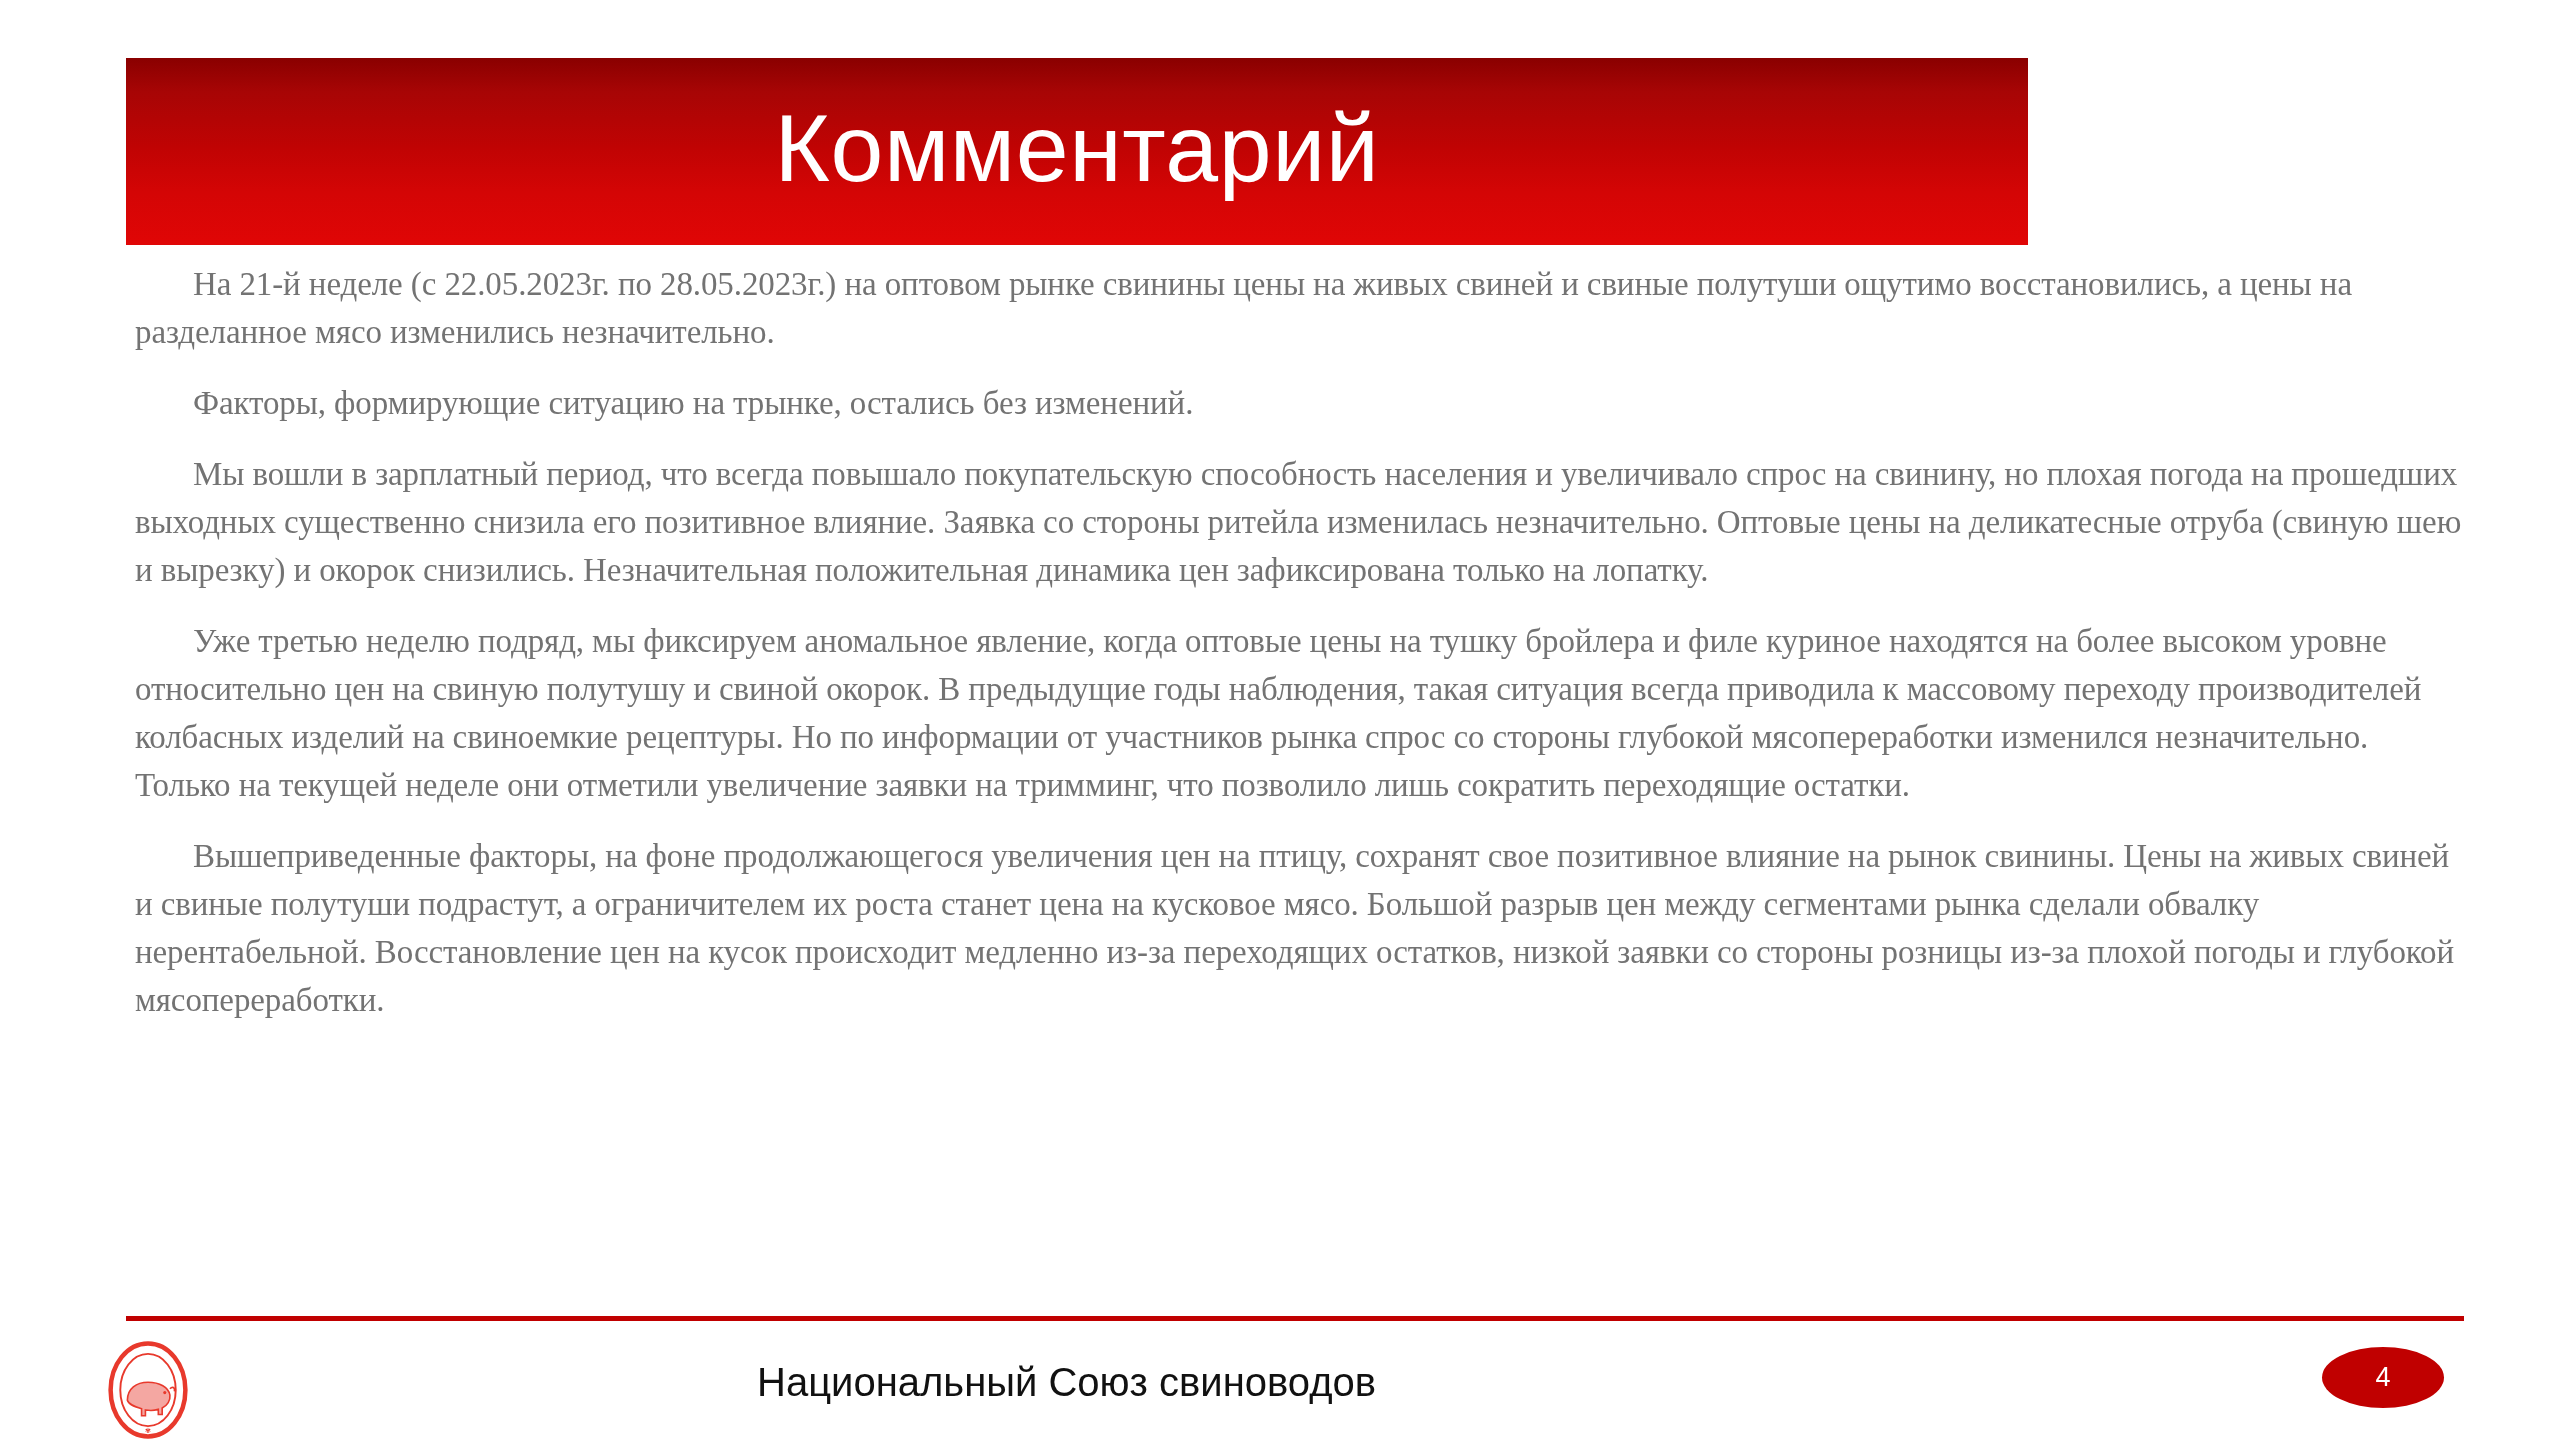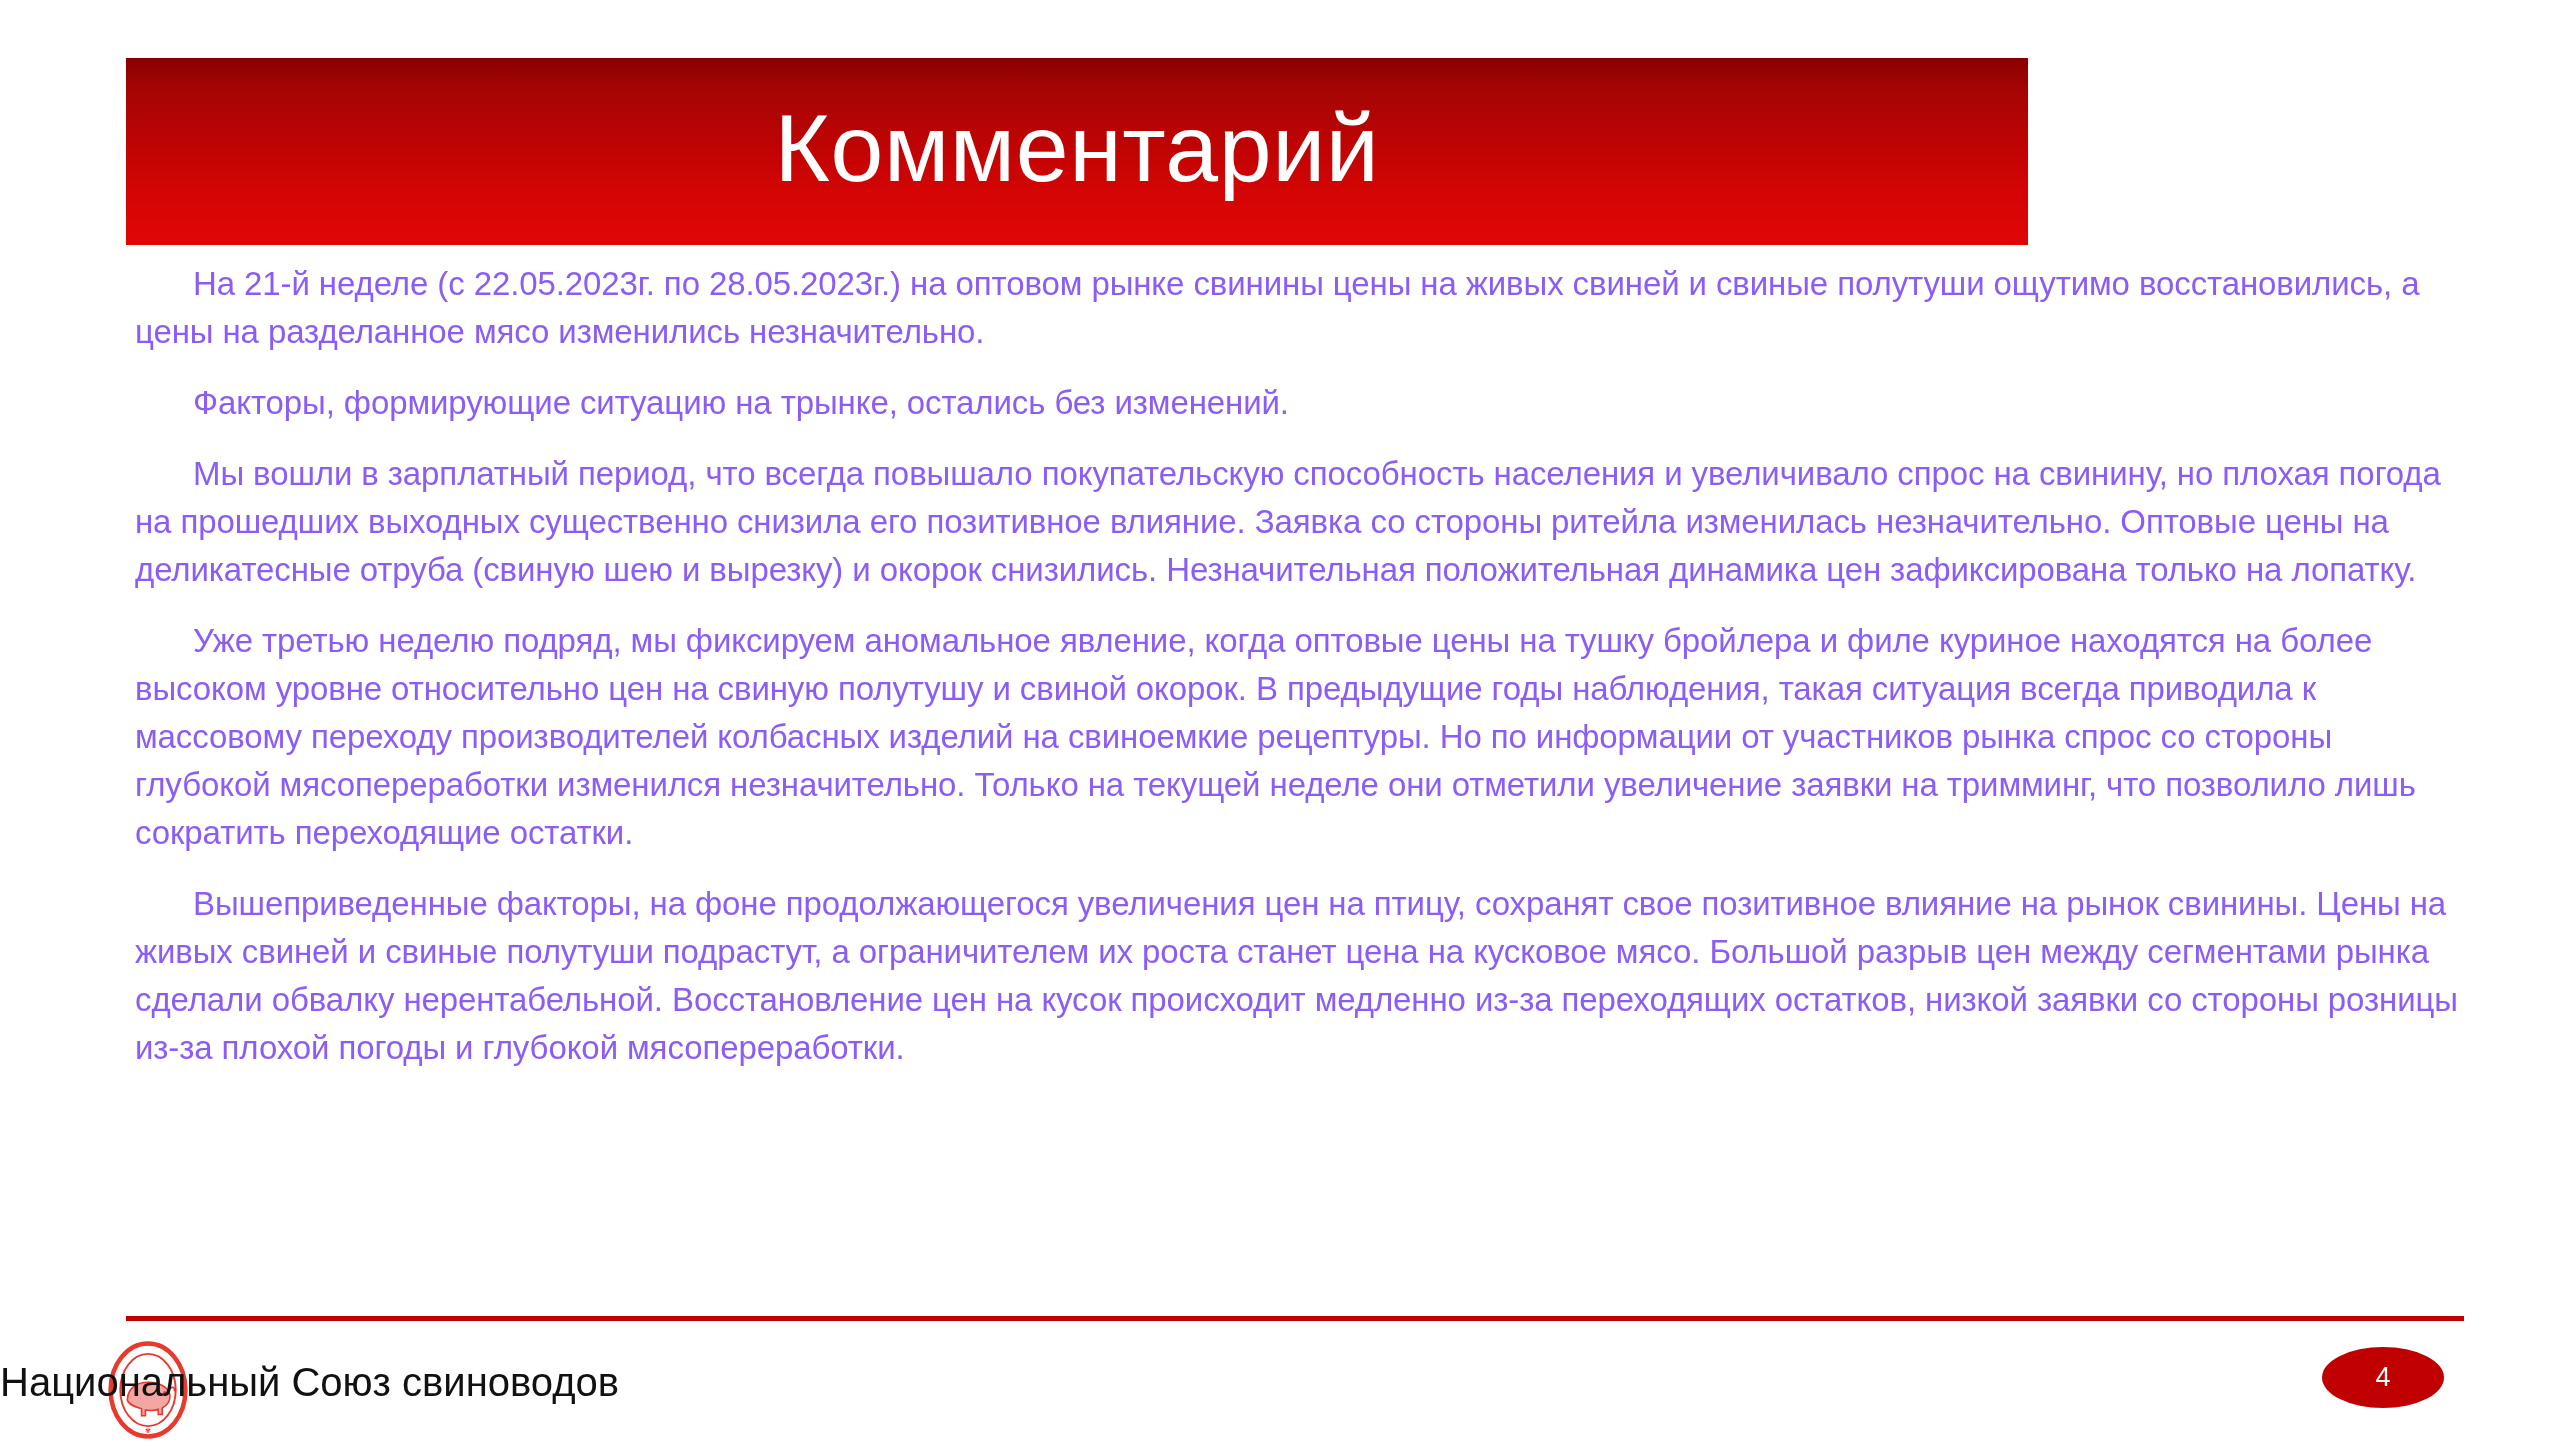--- a/index.html
+++ b/index.html
@@ -44,22 +44,23 @@
     left: 135px;
     top: 260px;
     width: 2331px;
   }
   .para {
     font-size: 33px;
     line-height: 48px;
     text-align: left;
     text-indent: 58px;
     margin: 0 0 23px 0;
-    color: #8b5cf6;
+    color: #737373;
     letter-spacing: -0.1px;
+    font-family: Liberation Serif, serif;
   }
   .para:last-child { margin-bottom: 12px; }
 
   
   .footer-rule {
     position: absolute;
     left: 126px;
     top: 1316px;
     width: 2338px;
     height: 4.5px;
@@ -70,20 +71,21 @@
     left: 108px;
     top: 1341px;
     width: 80px;
     height: 98px;
   }
   .footer-title {
     position: absolute;
     left: 0;
     top: 1358px;
     width: 2133px;
+    text-align: center;
     font-size: 40px;
     line-height: 49px;
     color: #111111;
   }
   .page-badge {
     position: absolute;
     left: 2322px;
     top: 1347px;
     width: 122px;
     height: 61px;

